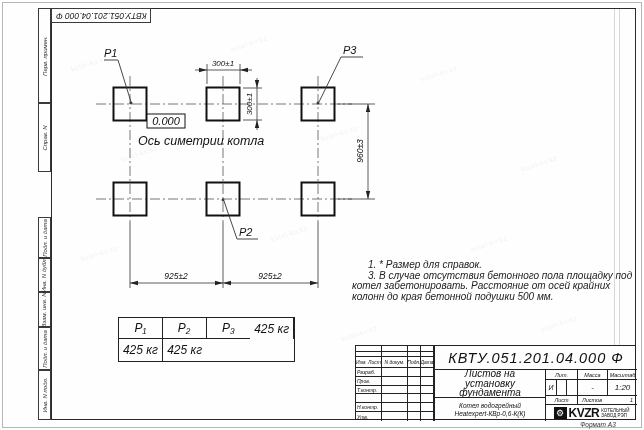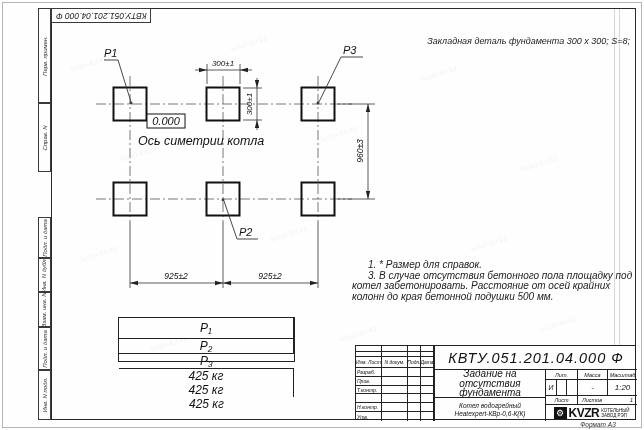--- a/index.html
+++ b/index.html
@@ -28,21 +28,21 @@
         white-space:nowrap;color:#222;}
   .hnote{position:absolute;left:425px;top:36px;width:205px;text-align:right;
         font-size:9px;font-style:italic;color:#222;}
   
   .notes{position:absolute;left:352px;top:260px;width:284px;font-size:10px;
         font-style:italic;color:#222;line-height:10.5px;}
   .notes p{margin:0;text-indent:16px;}
   
   .ltable{position:absolute;left:118px;top:317px;width:177px;height:45px;
         border:1.5px solid #222;box-sizing:border-box;display:grid;
-        grid-template-columns:1fr;grid-template-rows:21px 1fr;}
+        grid-template-columns:1fr 1fr 1fr 1fr;grid-template-rows:21px 1fr;}
   .ltable div{border-right:1px solid #222;border-bottom:1px solid #222;
         display:flex;align-items:center;justify-content:center;font-style:italic;
         font-size:12px;color:#111;}
   .ltable div:nth-child(3n){border-right:none;}
   .ltable div:nth-child(n+4){border-bottom:none;}
   
   .tblock{position:absolute;left:355px;top:345px;width:281px;height:75px;
         border:1.5px solid #222;box-sizing:border-box;font-style:italic;color:#111;}
   .tb{position:absolute;box-sizing:border-box;display:flex;align-items:center;
         justify-content:center;text-align:center;}
@@ -102,21 +102,20 @@
       <span>Подп. и дата</span>
     </div>
   <div class="vbox" style="top:370px;height:50px">
       <span>Инв. N подл.</span>
     </div>
 
   <div class="rotbox">
     <span>КВТУ.051.201.04.000 Ф</span>
   </div>
 
-  <div class="hnote">Закладная деталь фундамента  300 x 300;  S=8;</div>
 
   <svg width="644" height="430" viewBox="0 0 644 430" style="position:absolute;left:0;top:0">
 
     <g stroke="#555" stroke-width=".8" stroke-dasharray="10 3 2 3">
       <line x1="96" y1="104" x2="352" y2="104"></line>
       <line x1="96" y1="199" x2="352" y2="199"></line>
       <line x1="130" y1="76" x2="130" y2="222"></line>
       <line x1="223" y1="76" x2="223" y2="222"></line>
       <line x1="318" y1="76" x2="318" y2="222"></line>
     </g>
@@ -235,21 +234,21 @@
     <div class="tb bR bB small" style="left:65px;top:48px;width:13px;height:9px"></div>
     <div class="tb bR bB small" style="left:0;top:57px;width:26px;height:9px;justify-content:flex-start;padding-left:1px">Н.контр.</div>
     <div class="tb bR bB small" style="left:26px;top:57px;width:26px;height:9px"></div>
     <div class="tb bR bB small" style="left:52px;top:57px;width:13px;height:9px"></div>
     <div class="tb bR bB small" style="left:65px;top:57px;width:13px;height:9px"></div>
     <div class="tb bR small" style="left:0;top:66px;width:26px;height:9px;justify-content:flex-start;padding-left:1px">Утв.</div>
     <div class="tb bR small" style="left:26px;top:66px;width:26px;height:9px"></div>
     <div class="tb bR small" style="left:52px;top:66px;width:13px;height:9px"></div>
     <div class="tb bR small" style="left:65px;top:66px;width:13px;height:9px"></div>
 
-    <div class="tb bR bB" style="left:78px;top:24px;width:112px;height:28px;border-left:1px solid #222;font-size:10px;line-height:9.5px;padding:0 6px">Задание на отсутствия фундамента</div>
+    <div class="tb bR bB" style="left:78px;top:24px;width:112px;height:28px;border-left:1px solid #222;font-size:10px;line-height:9.5px;padding:0 6px">Листов на установку фундамента</div>
 
     <div class="tb bR" style="left:78px;top:52px;width:112px;height:23px;border-left:1px solid #222;flex-direction:column;font-size:6.5px;line-height:8px">
       <span>Котел водогрейный</span>
       <span>Heatexpert-КВр-0,6-К(К)</span>
     </div>
 
     <div class="tb bR bB tiny" style="left:190px;top:24px;width:32px;height:10px">Лит.</div>
     <div class="tb bR bB tiny" style="left:222px;top:24px;width:30px;height:10px">Масса</div>
     <div class="tb bB tiny" style="left:252px;top:24px;width:29px;height:10px">Масштаб</div>
     <div class="tb bR bB" style="left:190px;top:34px;width:11px;height:16px;font-size:7px">И</div>

